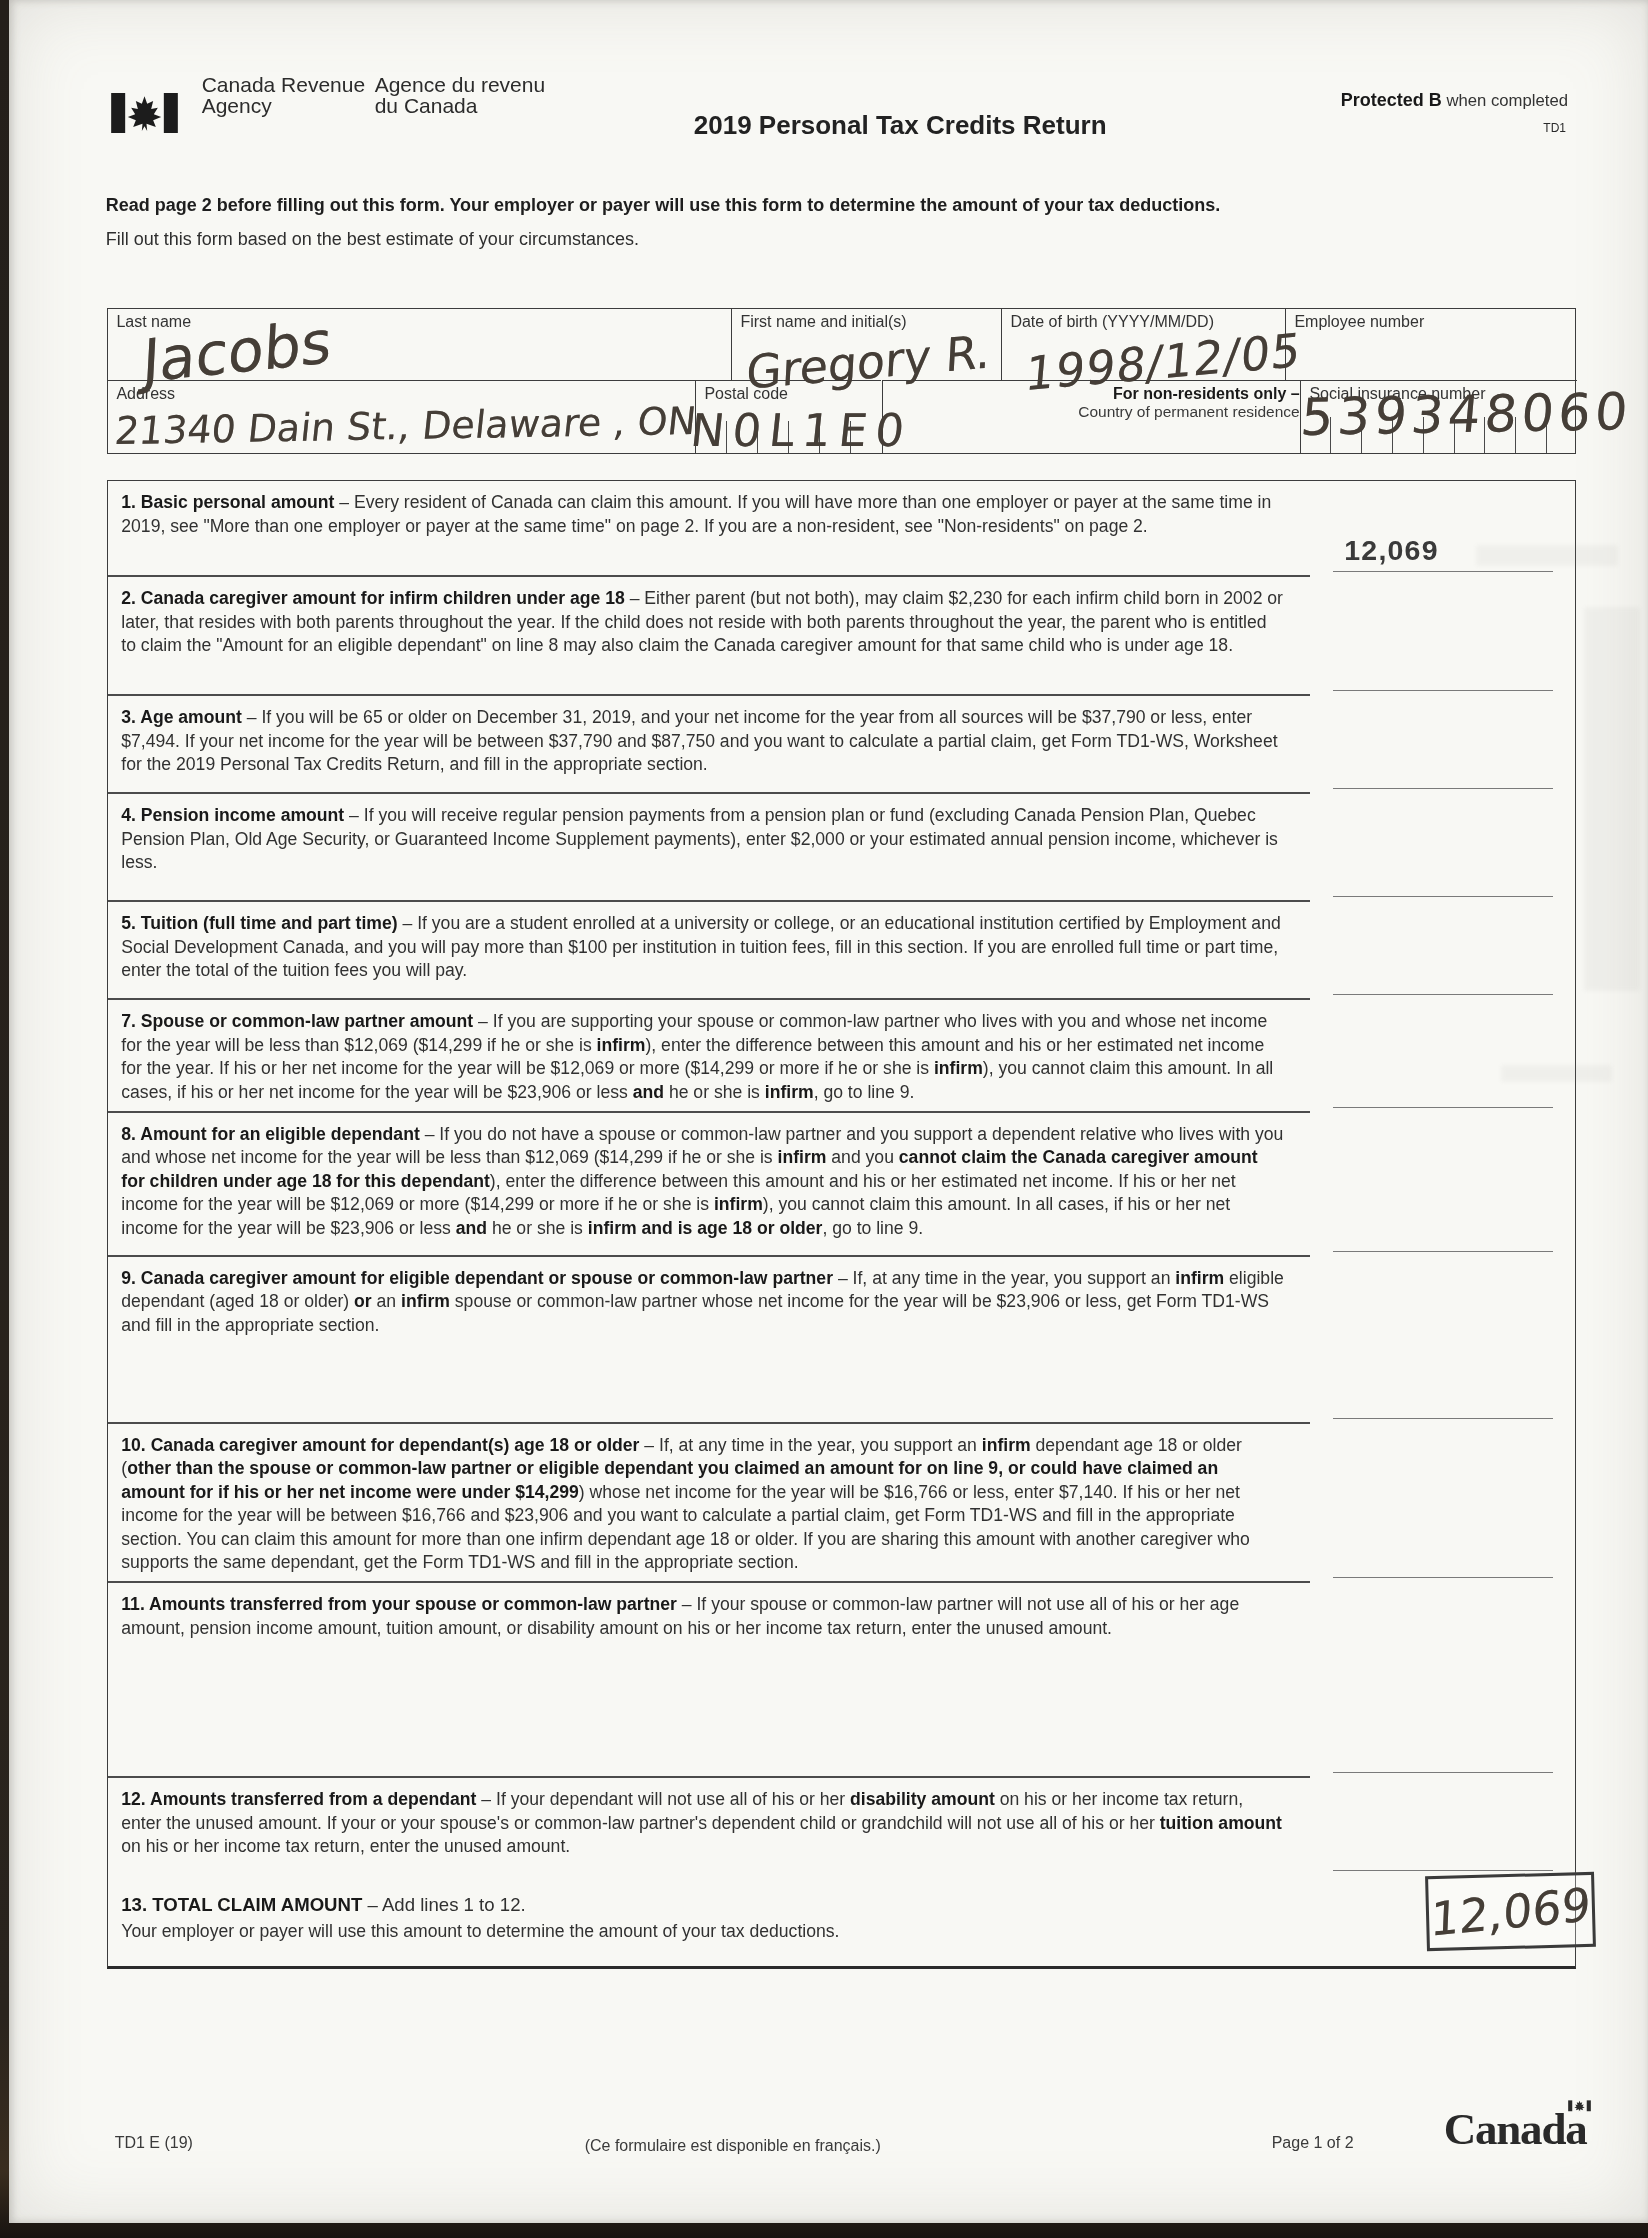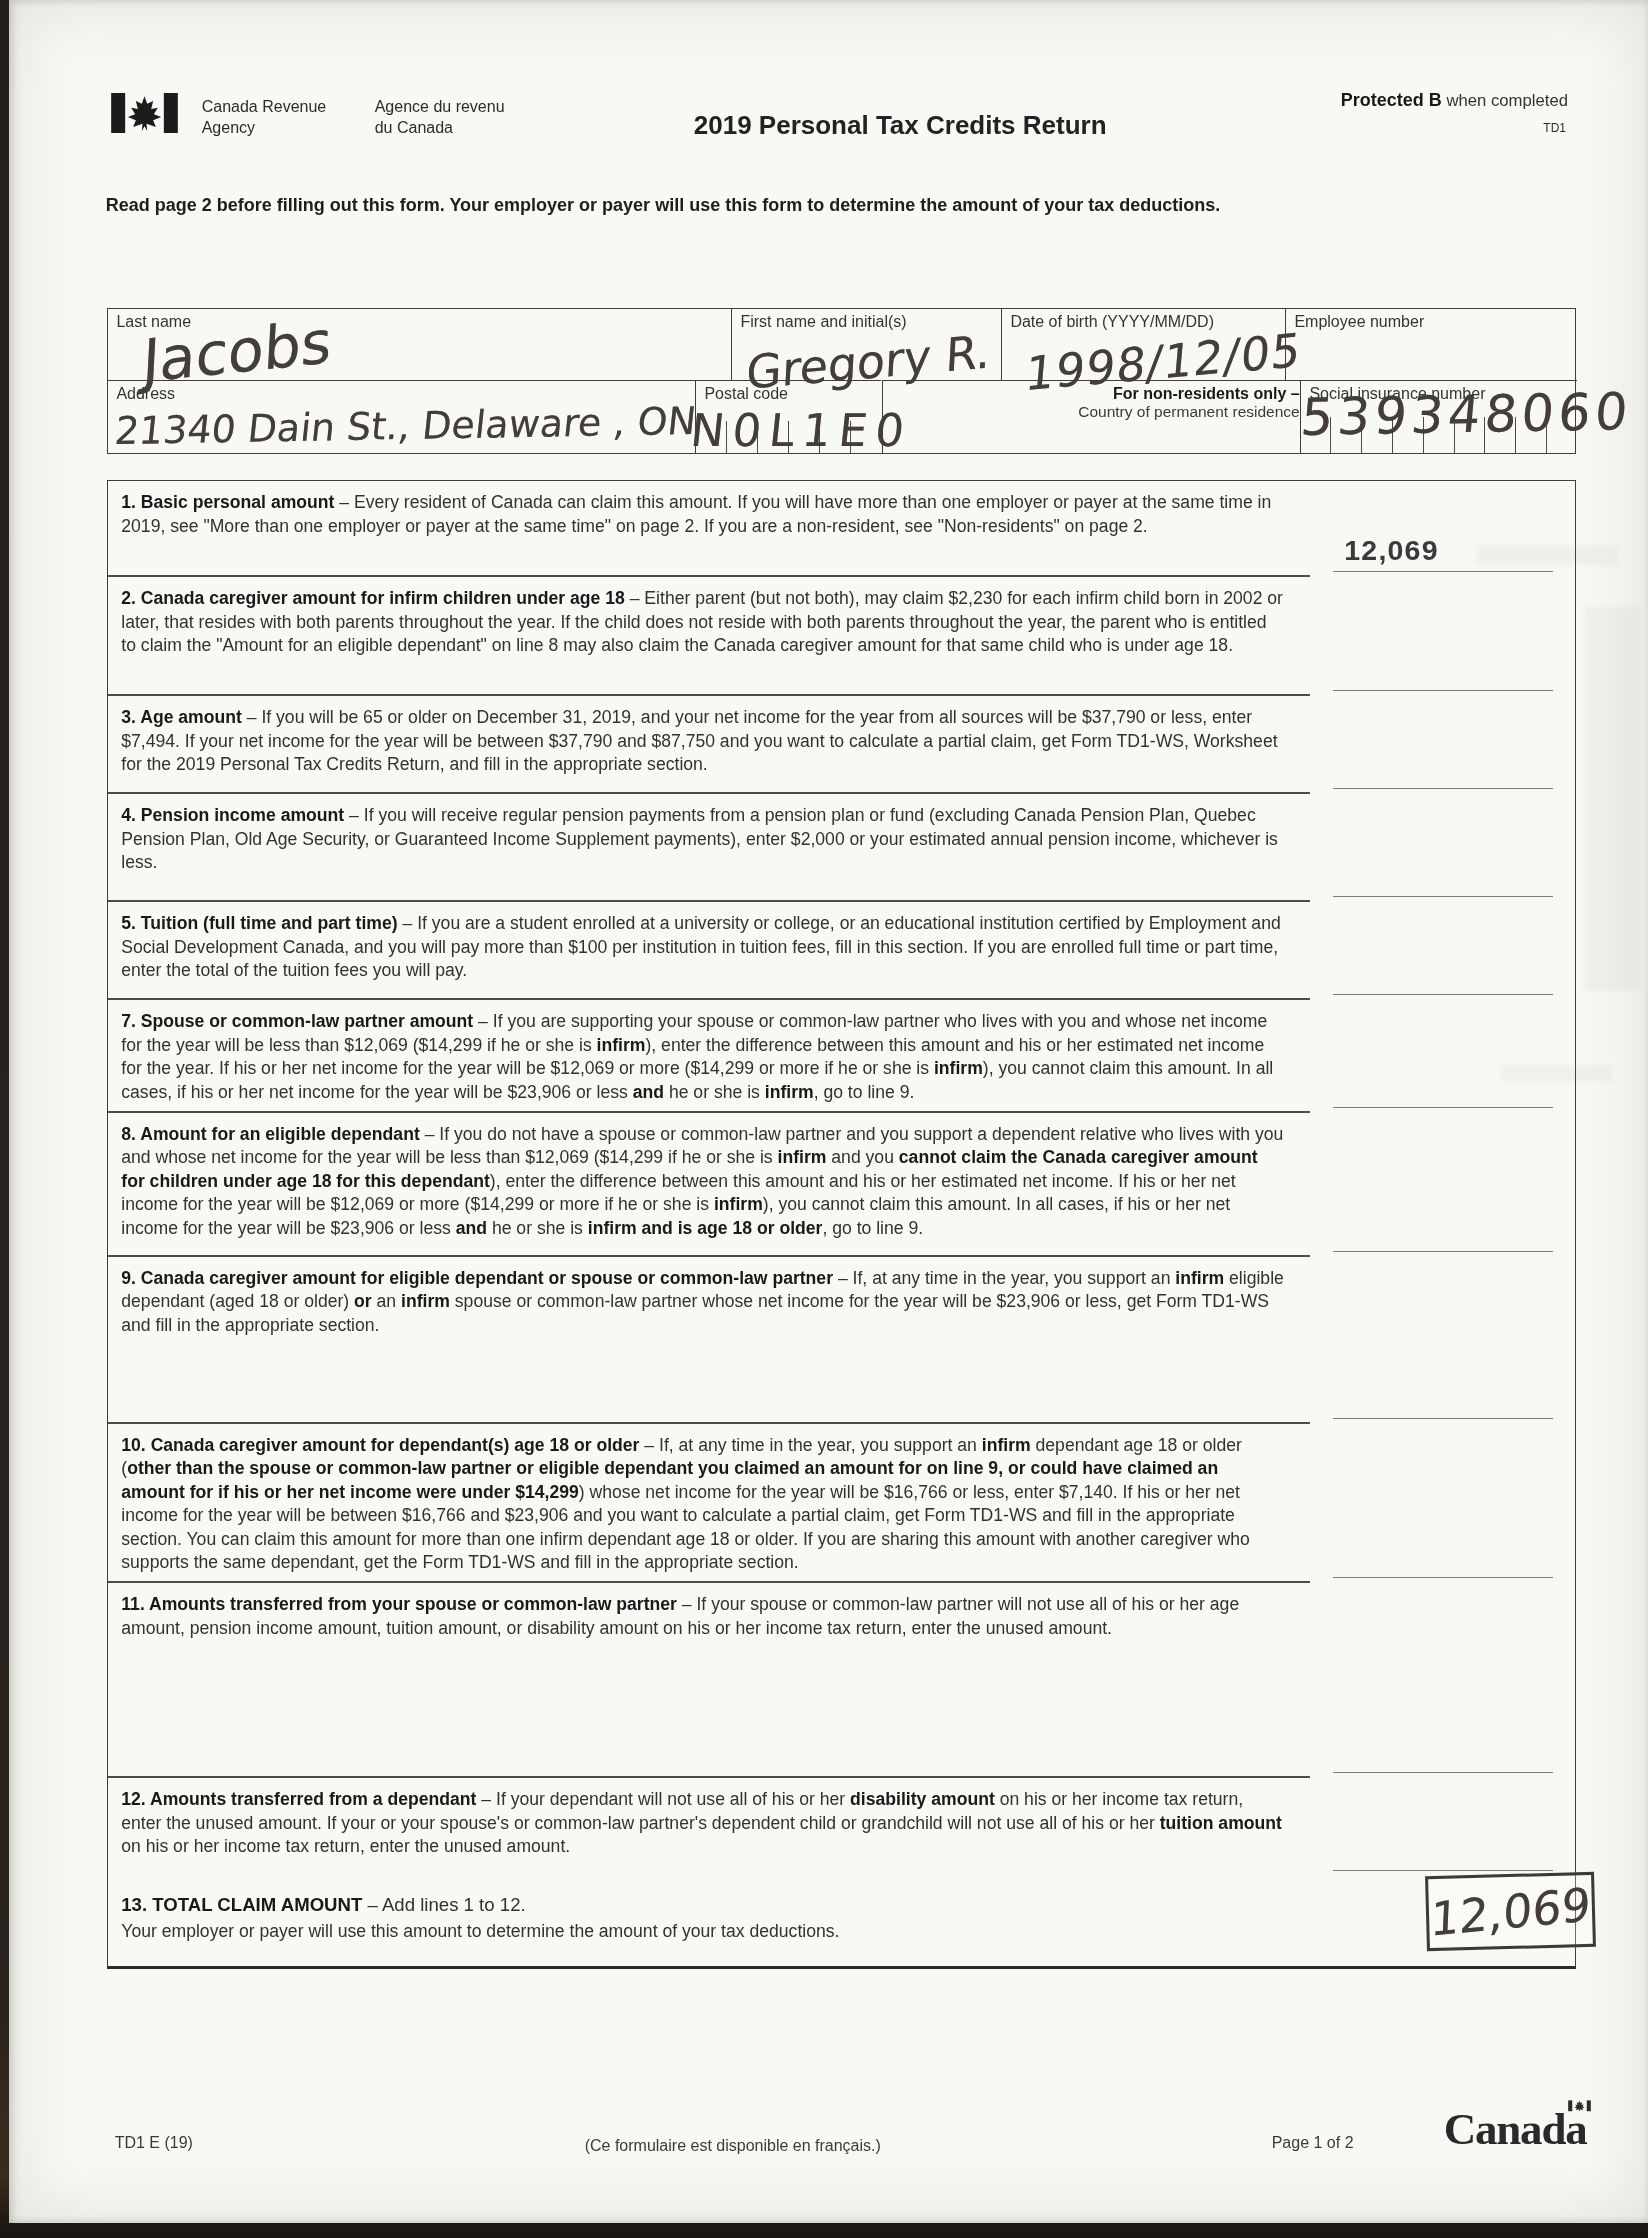--- a/index.html
+++ b/index.html
@@ -4,21 +4,21 @@
 <style>
   html,body{margin:0;padding:0;background:#1d1813;}
   .sheet{position:relative;width:1648px;height:2239px;background:linear-gradient(180deg,#241f1a 0%,#2a241d 90%,#3a2d1f 97%,#171310 100%);overflow:hidden;font-family:"Liberation Sans",sans-serif;}
   .paper{position:absolute;left:8.7px;top:0;right:0;bottom:16px;background:#f8f8f4;box-shadow:inset 0 0 74px rgba(120,115,105,.18), inset 2.5px 0 8.7px rgba(60,55,50,.25);}
   .print{color:#2e2e2e;}
   b{color:#191919;}
 
   
   .flag-logo{position:absolute;left:101px;top:93px;width:69px;height:40px;}
   .flag-logo svg{width:100%;height:100%;fill:#1c1c1c;}
-  .agency{position:absolute;top:96px;font-size:16px;line-height:21px;color:#2c2c2c;}
+  .agency{position:absolute;top:74px;font-size:21px;line-height:21px;color:#2c2c2c;}
   .agency.en{left:193px;}
   .agency.fr{left:366px;}
   .doc-title{position:absolute;left:619px;top:110px;width:545px;text-align:center;font-size:26px;font-weight:bold;color:#222;}
   .protected{position:absolute;right:80px;top:90px;font-size:16.7px;color:#333;text-align:right;}
   .protected b{font-size:18px;}
   .form-code{position:absolute;right:82px;top:121px;font-size:12px;color:#2a2a2a;text-align:right;}
   .intro{position:absolute;left:97px;top:193px;width:1393px;font-size:18px;line-height:25px;}
   .intro .l1{font-weight:bold;color:#1e1e1e;}
   .intro .l2{margin-top:8.7px;color:#2e2e2e;}
 
@@ -100,20 +100,21 @@
     <div class="agency fr print">
       <div>Agence du revenu</div>
       <div>du Canada</div>
     </div>
     <div class="doc-title">2019 Personal Tax Credits Return</div>
     <div class="protected"><b>Protected B</b><span> when completed</span></div>
     <div class="form-code">TD1</div>
 
     <div class="intro">
       <div class="l1">Read page 2 before filling out this form. Your employer or payer will use this form to determine the amount of your tax deductions.</div>
+      <div class="l2">Fill out this form based on the best estimate of your circumstances.</div>
     </div>
 
     <div class="idbox">
       <div class="idrow1">
         <div class="idcell first" style="left:0;width:623px;">
           <span>Last name</span>
         </div>
         <div class="idcell" style="left:623px;width:269px;">
           <span>First name and initial(s)</span>
         </div>

